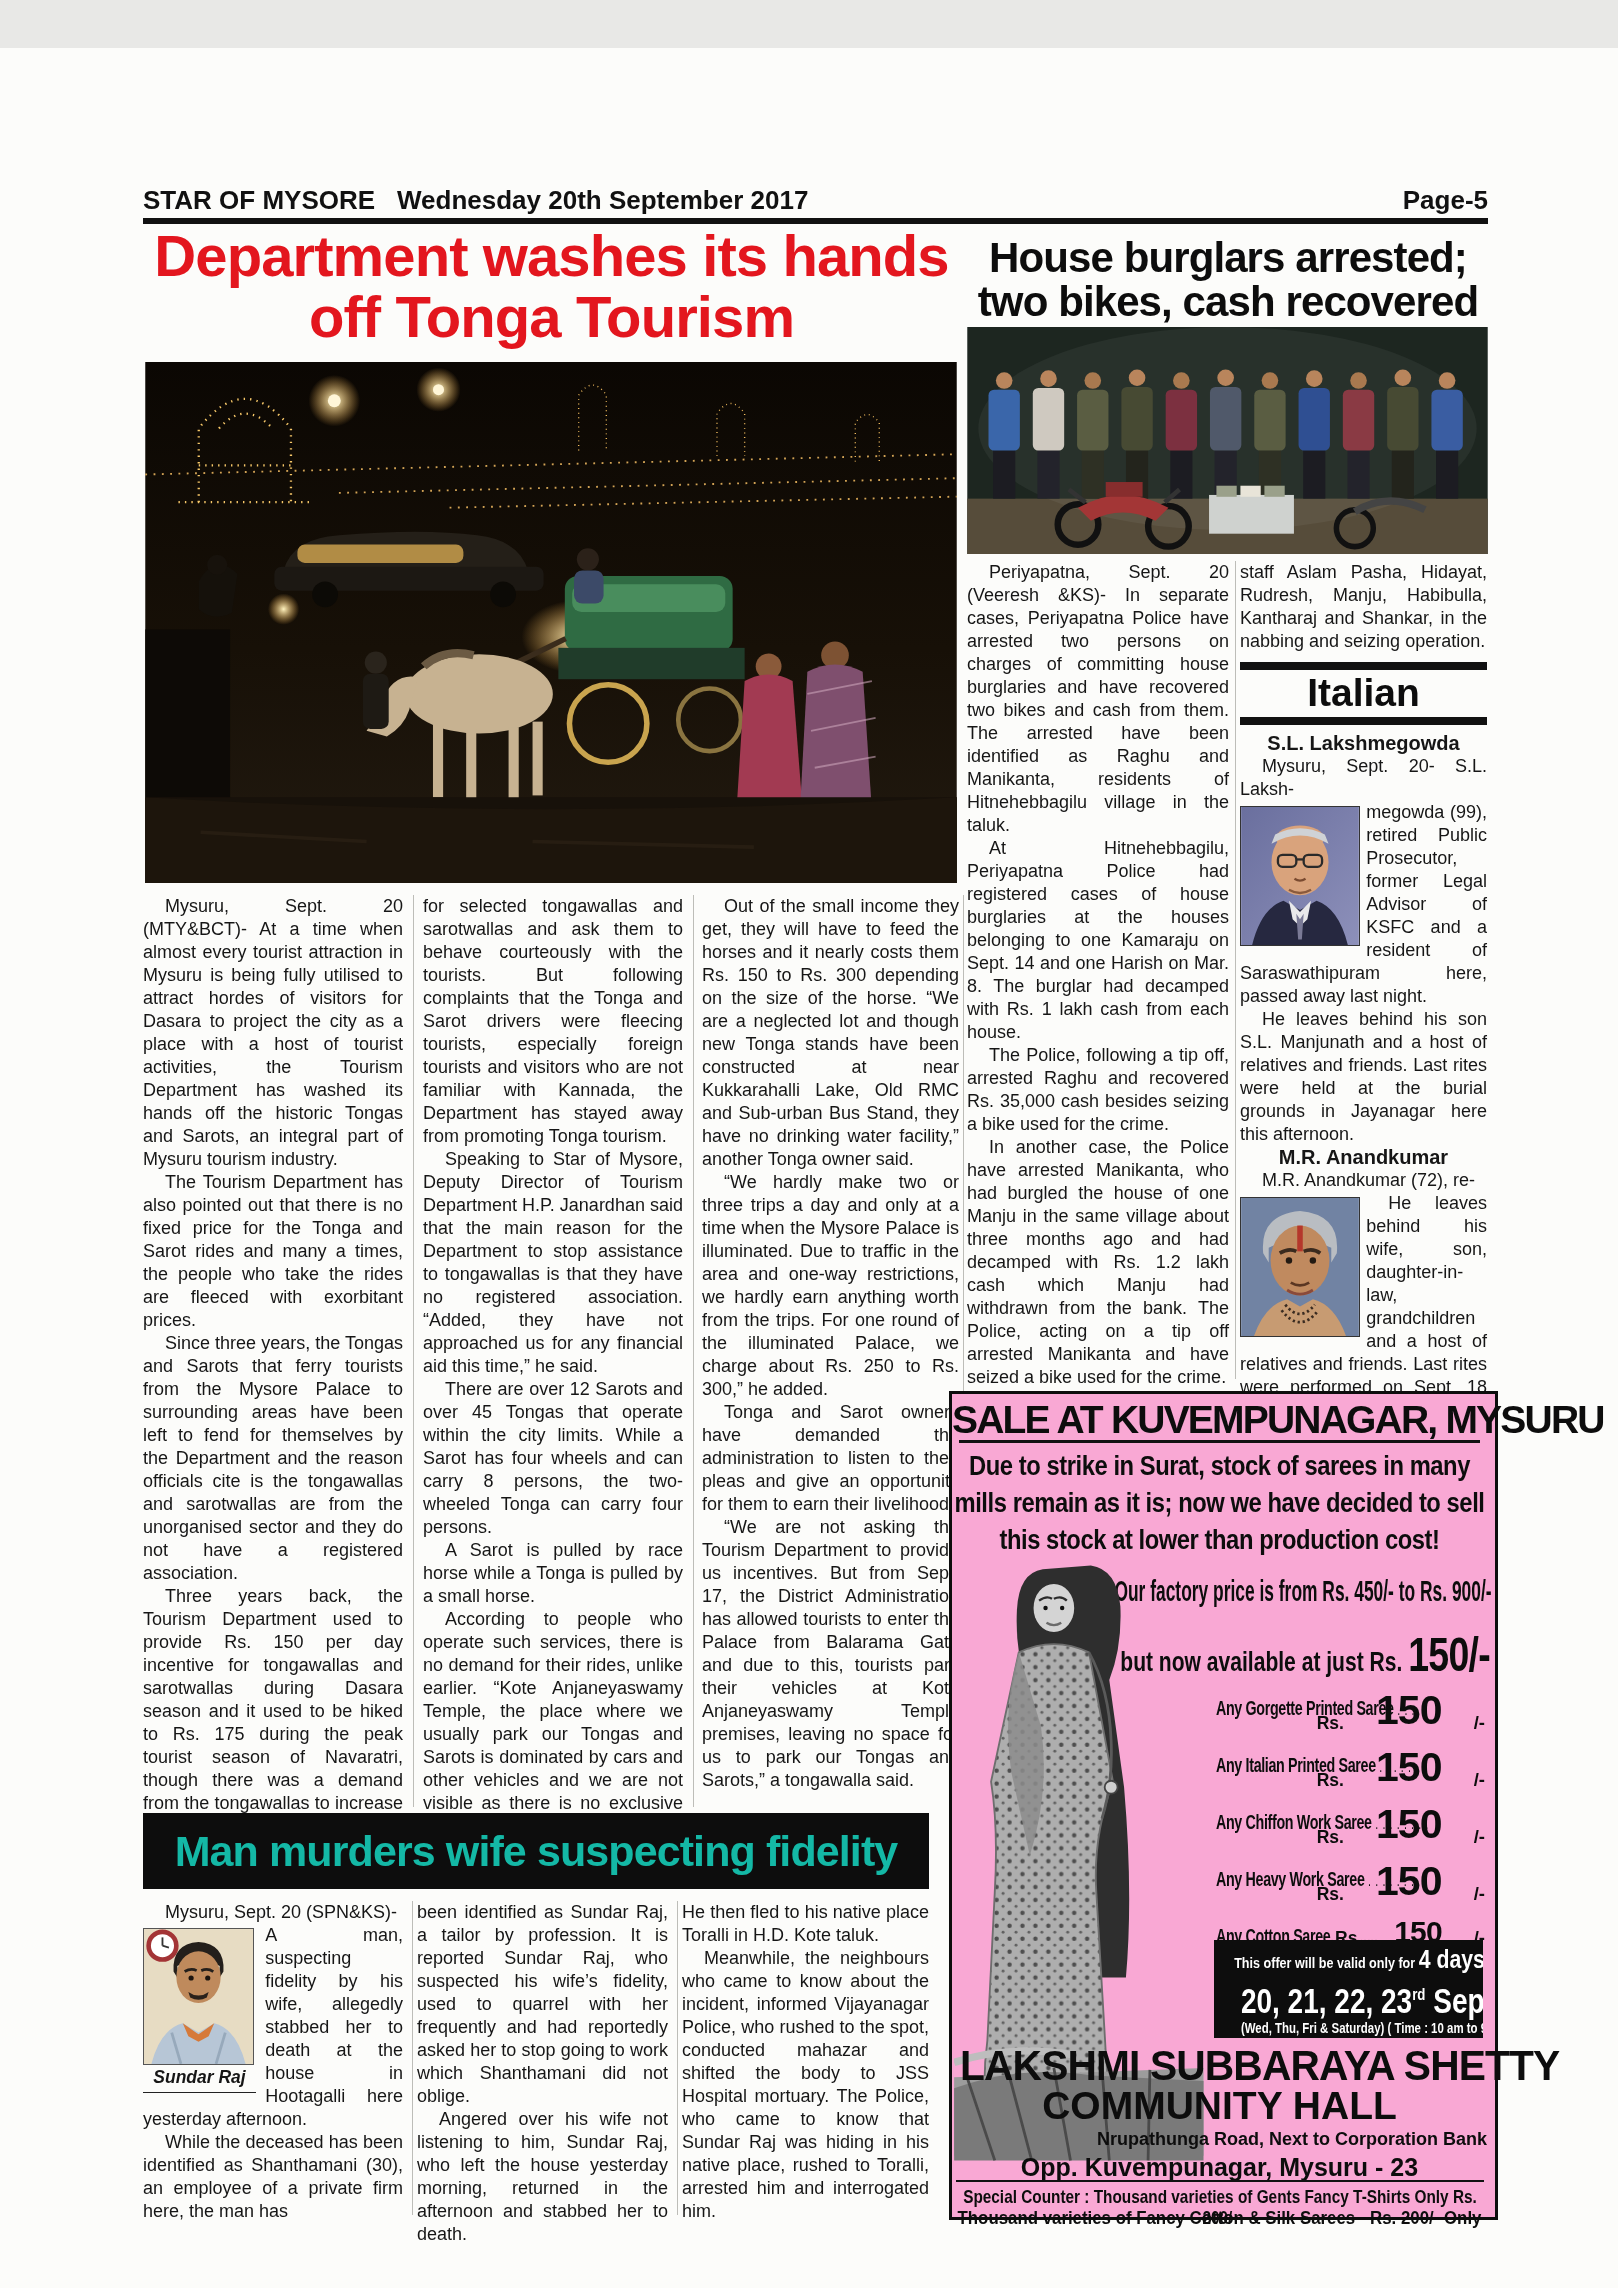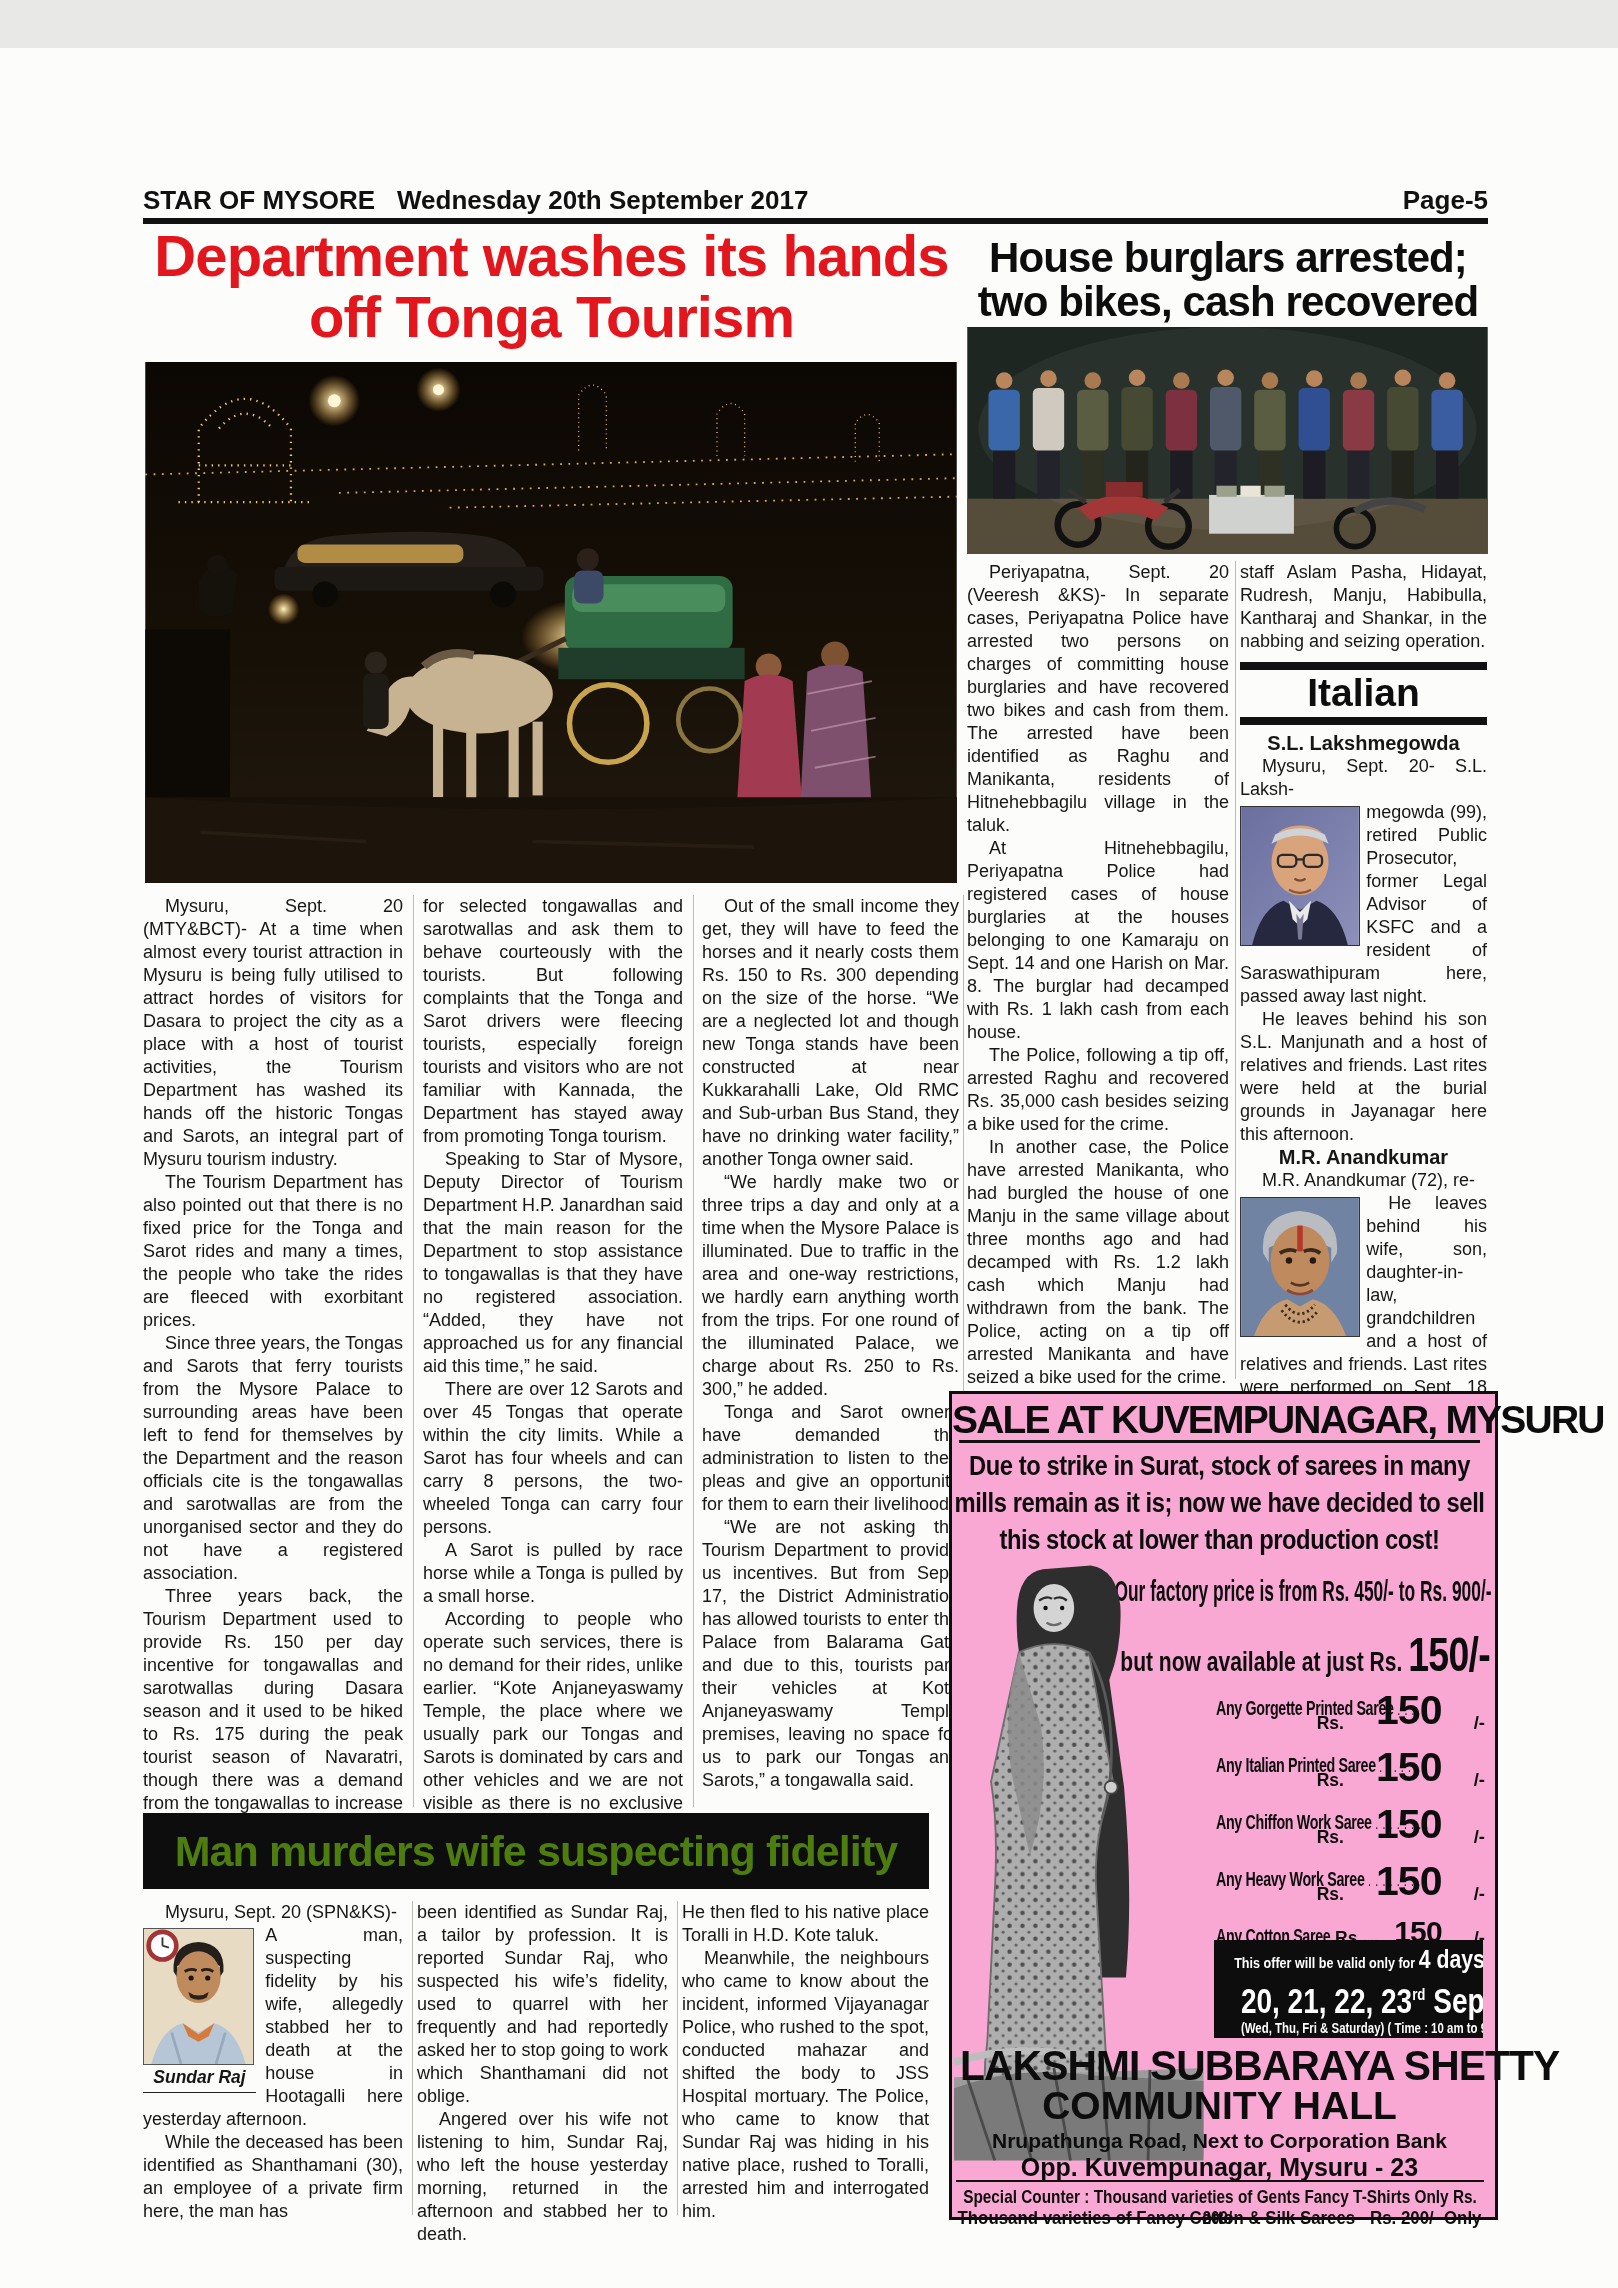--- a/index.html
+++ b/index.html
@@ -13,21 +13,21 @@
   .red-head{position:absolute;left:143px;width:817px;text-align:center;color:#e3161e;font-weight:bold;font-size:58px;line-height:61px;letter-spacing:-0.9px;}
   .blk-head{position:absolute;left:967px;width:522px;text-align:center;color:#0d0d0d;font-weight:bold;font-size:42px;line-height:43px;letter-spacing:-0.9px;}
   
   .col{position:absolute;font-size:18px;line-height:23px;text-align:justify;text-justify:inter-word;color:#161616;}
   .col p{margin:0;text-indent:22px;}
   .col p.cont{text-indent:0;}
   .vr{position:absolute;width:0.9px;background:#bdbdb8;}
   
   .photo{position:absolute;display:block;}
   
-  .murder-bar{position:absolute;left:143px;top:1765px;width:786px;height:76px;background:#0d0d0d;color:#4d7c0f;font-weight:bold;font-size:43px;line-height:76px;text-align:center;letter-spacing:-0.9px;}
+  .murder-bar{position:absolute;left:143px;top:1765px;width:786px;height:76px;background:#0d0d0d;color:#14b8a6;font-weight:bold;font-size:43px;line-height:76px;text-align:center;letter-spacing:-0.9px;}
   .float-photo{float:left;width:113px;margin:3.7px 9.2px 3.7px 0;}
   .float-photo svg{display:block;border:0.9px solid #555;}
   .photo-caption{font-size:17.5px;font-weight:bold;font-style:italic;text-align:center;border-bottom:1.8px solid #222;padding:1.8px 0 2.8px;text-indent:0;}
   
   .obit-bar{height:7.4px;background:#111;margin:9.2px 0 1.8px;}
   .obit-bar2{height:7.4px;background:#111;margin:1.8px 0 7.4px;}
   .obit-title{font-size:39px;font-weight:bold;text-align:center;color:#0d0d0d;line-height:44px;}
   .obit-name{font-size:20px;font-weight:bold;text-align:center;text-indent:0 !important;margin-top:5.5px;}
   .obit-photo{float:left;width:118px;margin:4.6px 8.3px 2.8px 0;}
   .obit-photo svg{display:block;border:0.9px solid #333;}
@@ -51,21 +51,21 @@
   .ad-row-price .per{font-size:18.5px;font-weight:bold;}
   .ad-row:nth-child(5) .big{font-size:30px;}
   .ad-offer{left:262px;top:546px;width:269px;height:98px;background:#0d0d0d;color:#fff;text-align:center;overflow:hidden;}
   .ad-offer-l1{margin-top:4.6px;white-space:nowrap;transform:scaleX(0.85);font-size:14.8px;font-weight:bold;}
   .ad-offer-l1 .days{font-size:25px;}
   .ad-offer-l2{white-space:nowrap;transform:scaleX(0.8);font-size:35px;font-weight:bold;line-height:41px;}
   .ad-offer-l2 sup{font-size:16.6px;}
   .ad-offer-l3{white-space:nowrap;transform:scaleX(0.8);font-size:14.3px;font-weight:bold;}
   .ad-venue1{top:648px;left:0;width:535px;text-align:center;font-size:42px;font-weight:800;letter-spacing:-0.9px;white-space:nowrap;transform:scaleX(0.97);}
   .ad-venue2{top:690px;left:0;width:535px;text-align:center;font-size:39px;font-weight:800;}
-  .ad-addr1{top:735px;left:0;width:535px;text-align:center;font-size:21px;font-weight:bold;}
+  .ad-addr1{top:735px;left:0;width:535px;text-align:right;font-size:18px;font-weight:bold;}
   .ad-addr2{top:759px;left:0;width:535px;text-align:center;font-size:25px;font-weight:bold;}
   .ad-sep{top:786px;left:3.7px;width:528px;height:1.8px;background:#111;}
   .ad-special1{top:792px;left:-55px;width:646px;transform:scaleX(0.83);text-align:center;font-size:18.5px;font-weight:bold;line-height:21px;}
   .ad-special2{top:813px;left:-28px;width:591px;transform:scaleX(0.91);text-align:center;font-size:18.5px;font-weight:bold;line-height:21px;}
 </style>
 </head>
 <body>
 
 <div class="page">
 

